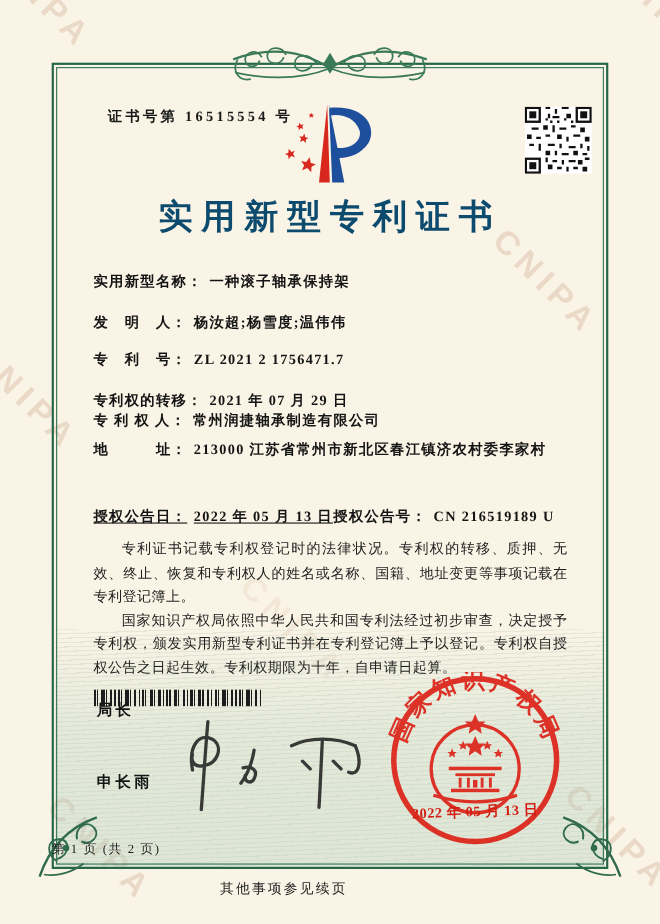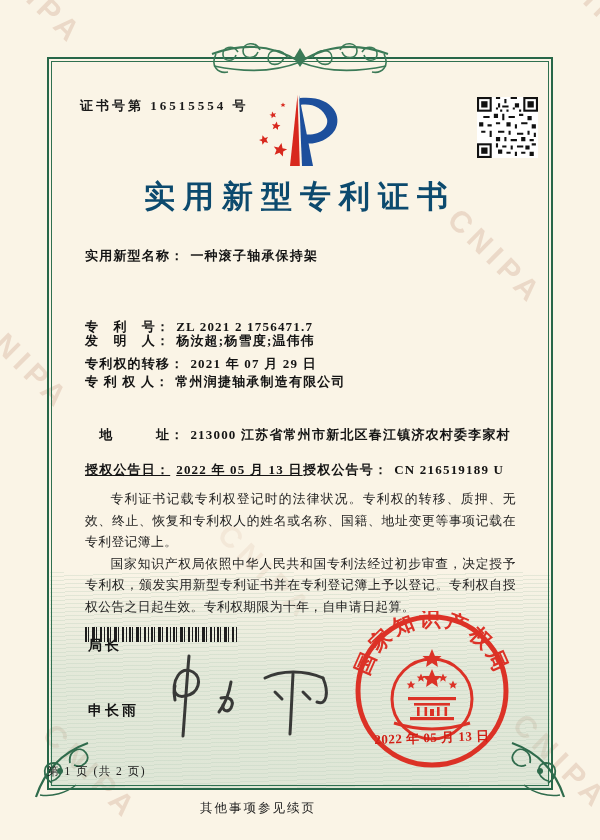--- a/index.html
+++ b/index.html
@@ -13,21 +13,21 @@
   
   .guilloche{left:50px;top:572px;width:500px;height:216px;z-index:1;
     background:
       linear-gradient(to bottom, rgba(188,212,195,0) 0%, rgba(184,210,192,.34) 45%, rgba(184,210,192,.42) 100%),
       repeating-linear-gradient(178deg, rgba(108,158,128,.15) 0 1px, rgba(108,158,128,0) 1px 4px);}
   
   .border-outer{left:47px;top:57px;width:506px;height:733px;border:2.5px solid #276749;
     box-sizing:border-box;z-index:2;}
   .border-inner{position:absolute;left:2px;top:2px;right:2px;bottom:2px;border:1px solid #2f7050;}
   .content{z-index:3;}
-  .certno{left:80px;top:97px;font-size:13px;font-weight:600;letter-spacing:3px;color:#1a1a1a;z-index:3;}
+  .certno{left:98px;top:97px;font-size:13px;font-weight:600;letter-spacing:3px;color:#1a1a1a;z-index:3;}
   .title{left:0;top:176px;width:600px;text-align:center;font-size:31px;font-weight:700;
          letter-spacing:8px;color:#0c4a6e;z-index:3;}
   .field-row{left:85px;width:440px;font-size:13px;font-weight:600;letter-spacing:1.2px;
              color:#141414;z-index:3;white-space:nowrap;}
   .field-label{margin-right:6px;}
   .grant-right{left:303px;}
   .bodytext{left:85px;top:489px;width:431px;font-size:12.8px;line-height:21.5px;
             letter-spacing:.4px;text-align:justify;color:#1d1d1d;z-index:3;}
   .bodytext p{margin:0;text-indent:2em;}
   .barcode{left:85px;top:627px;width:153px;height:15px;z-index:3;
@@ -140,33 +140,33 @@
       <rect x="2" y="24" width="3" height="3"></rect>
     <path d="M9 0h2v1h-2zM13 1h1v2h-1zM16 0h3v1h-3zM10 3h1v2h-1zM12 4h3v1h-3zM18 3h2v2h-2zM8 8h2v2h-2zM12 8h1v3h-1zM15 9h3v1h-3zM20 8h2v1h-2zM24 9h2v2h-2zM3 9h3v1h-3zM1 12h2v2h-2zM5 13h2v1h-2zM9 12h2v1h-2zM14 12h2v2h-2zM18 13h1v2h-1zM21 12h3v1h-3zM26 13h2v2h-2zM2 16h2v1h-2zM6 16h1v3h-1zM10 16h3v1h-3zM15 16h1v2h-1zM19 17h3v1h-3zM24 16h1v2h-1zM27 17h1v2h-1zM9 19h2v2h-2zM13 19h1v2h-1zM16 20h3v1h-3zM21 19h2v2h-2zM25 20h2v1h-2zM9 22h1v2h-1zM12 23h2v1h-2zM16 23h1v2h-1zM19 23h3v1h-3zM23 23h2v2h-2zM26 22h2v1h-2zM10 25h2v2h-2zM14 26h2v1h-2zM18 26h1v2h-1zM21 26h2v1h-2zM25 26h2v2h-2zM9 5h1v1h-1zM11 6h1v1h-1zM14 6h1v1h-1zM17 5h1v1h-1zM20 6h1v1h-1z"></path>
   </g>
 </svg>
 
 <div class="abs title content">实用新型专利证书</div>
 
 <div class="abs field-row" style="top:247px;">
   <span class="field-label">实用新型名称：</span><span>一种滚子轴承保持架</span>
 </div>
-<div class="abs field-row" style="top:284px;margin-top:48px;">
+<div class="abs field-row" style="top:284px;">
   <span class="field-label">发　明　人：</span><span>杨汝超;杨雪度;温伟伟</span>
 </div>
 <div class="abs field-row" style="top:318px;">
   <span class="field-label">专　利　号：</span><span>ZL 2021 2 1756471.7</span>
 </div>
 <div class="abs field-row" style="top:355px;">
   <span class="field-label">专利权的转移：</span><span>2021 年 07 月 29 日</span>
 </div>
 <div class="abs field-row" style="top:373px;">
   <span class="field-label">专 利 权 人：</span><span>常州润捷轴承制造有限公司</span>
 </div>
-<div class="abs field-row" style="top:426px;text-align:center;">
+<div class="abs field-row" style="top:400px;">
   <span class="field-label">地　　　址：</span><span>213000 江苏省常州市新北区春江镇济农村委李家村</span>
 </div>
 <div class="abs field-row" style="top:461px;text-decoration:underline;">
   <span class="field-label">授权公告日：</span><span>2022 年 05 月 13 日</span>
 </div>
 <div class="abs field-row grant-right" style="top:461px;">
   <span class="field-label">授权公告号：</span><span>CN 216519189 U</span>
 </div>
 
 <div class="abs bodytext">

